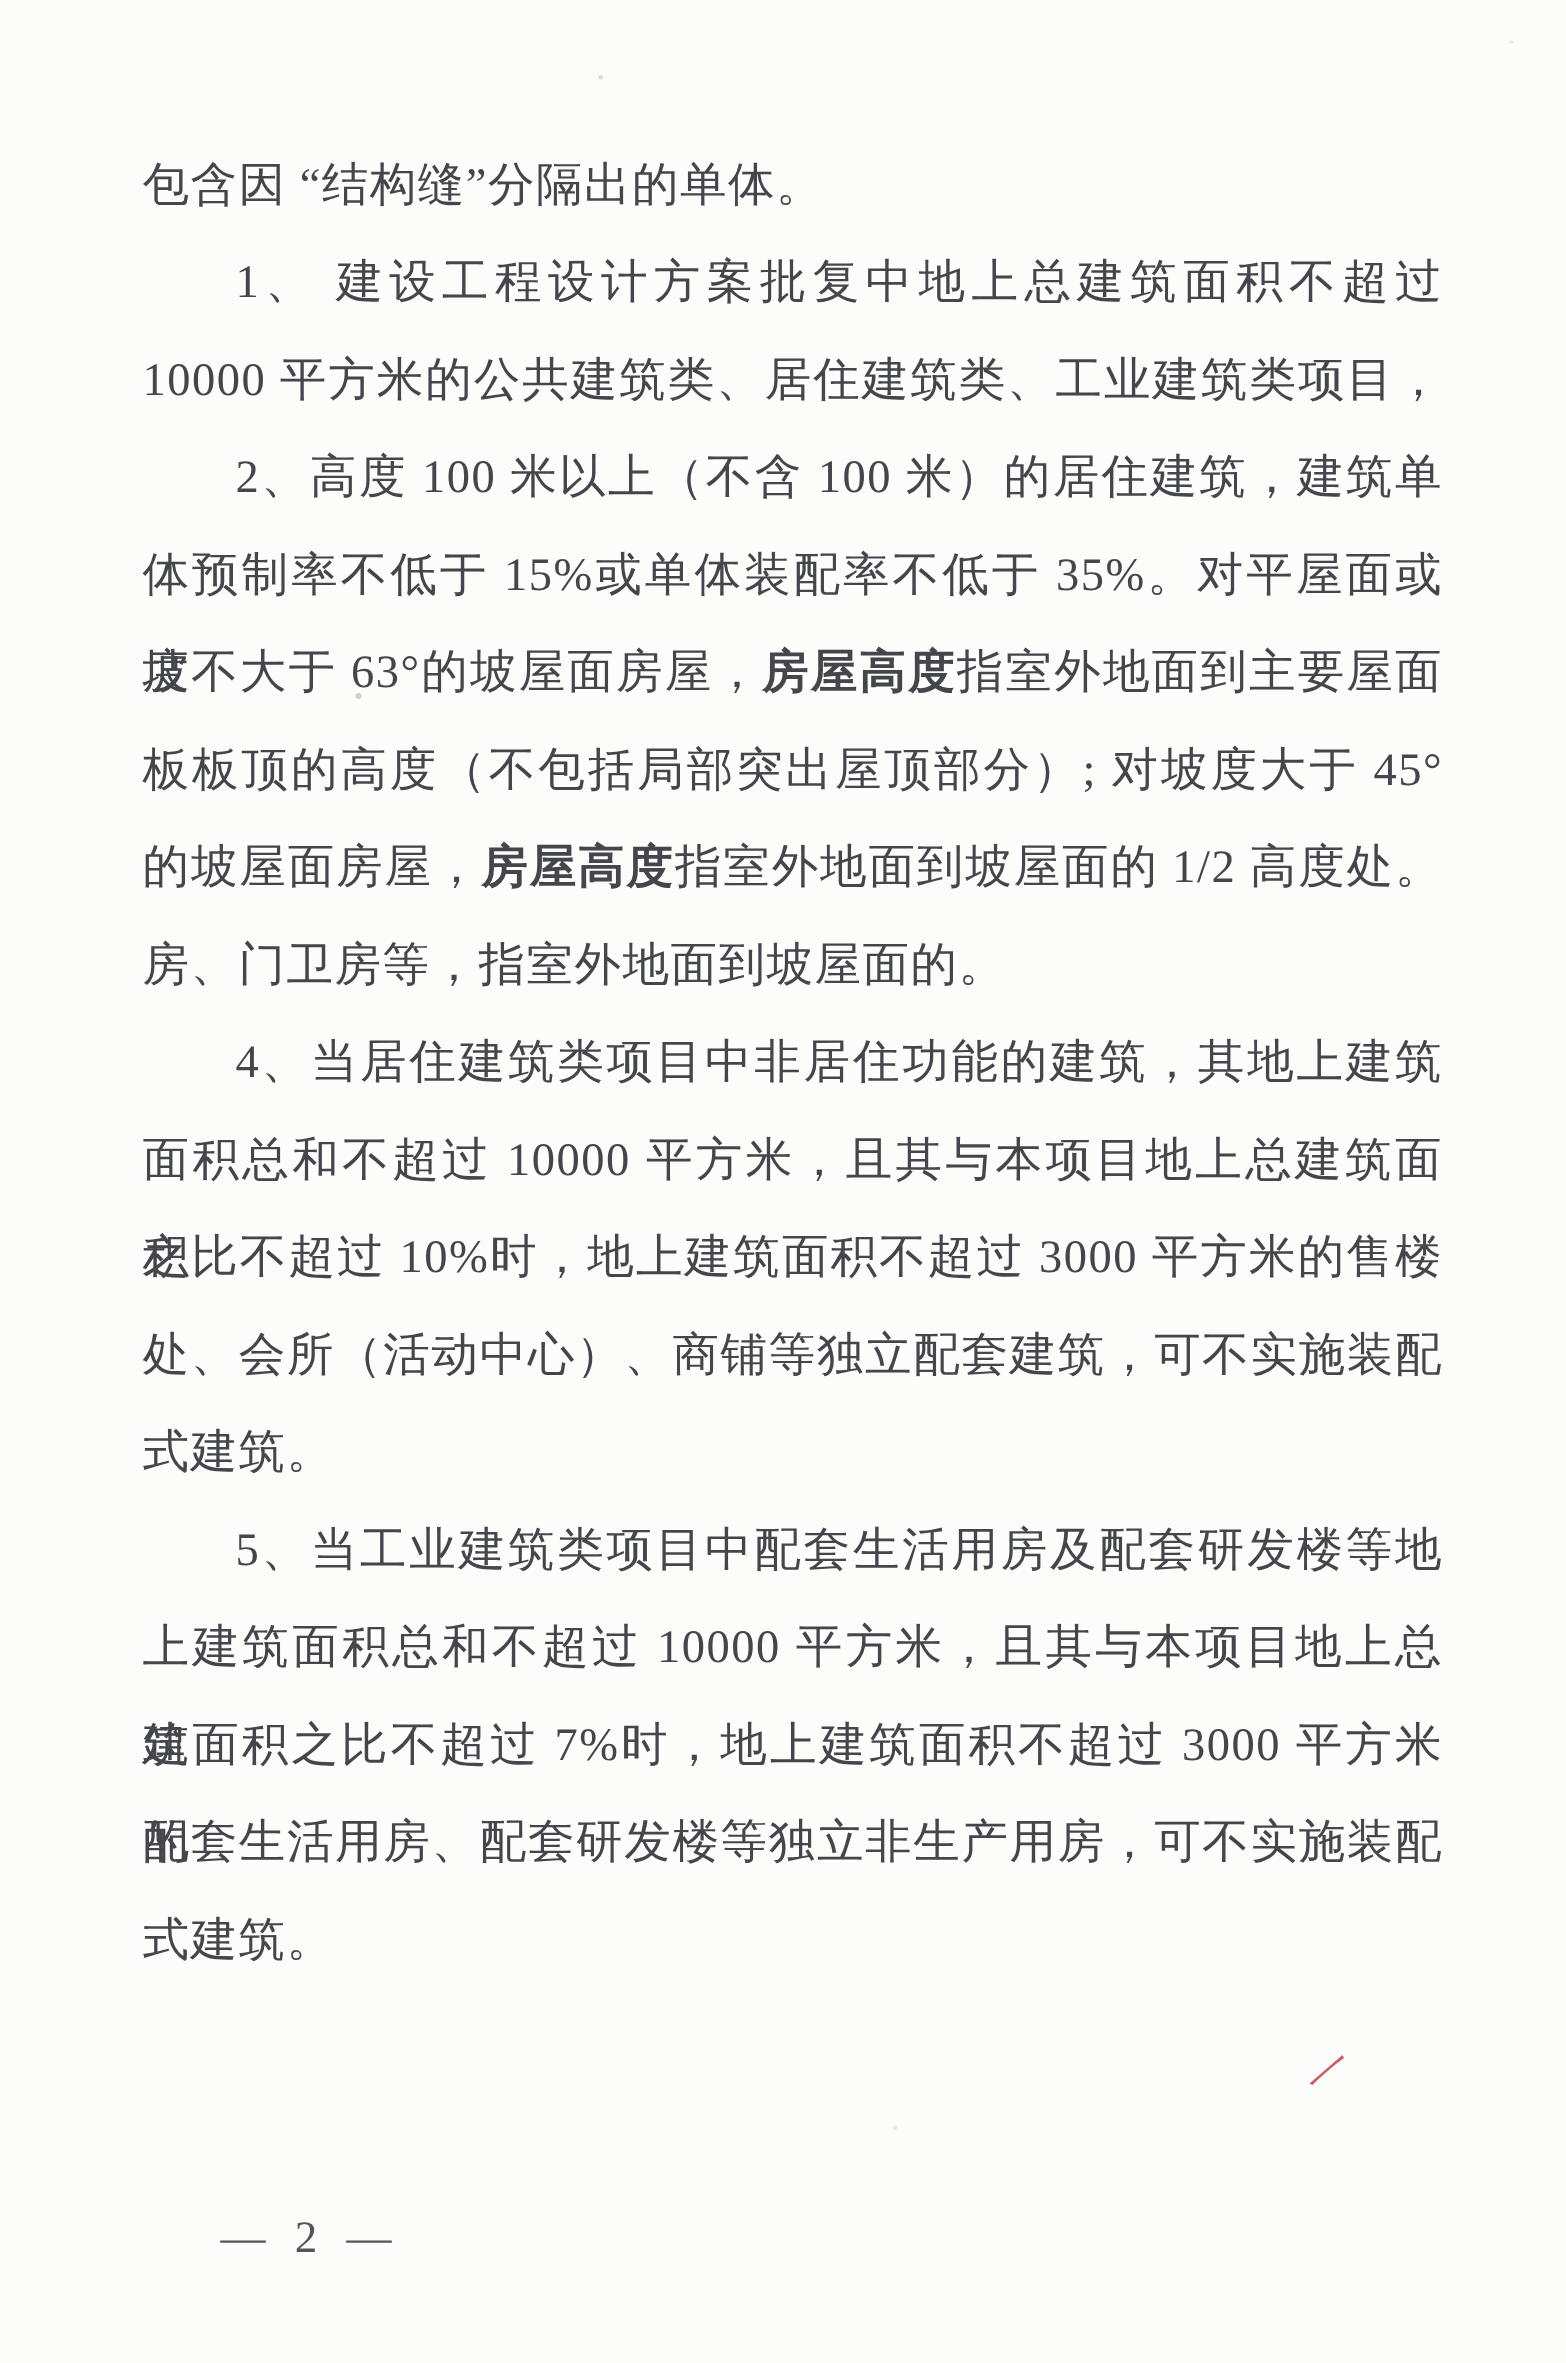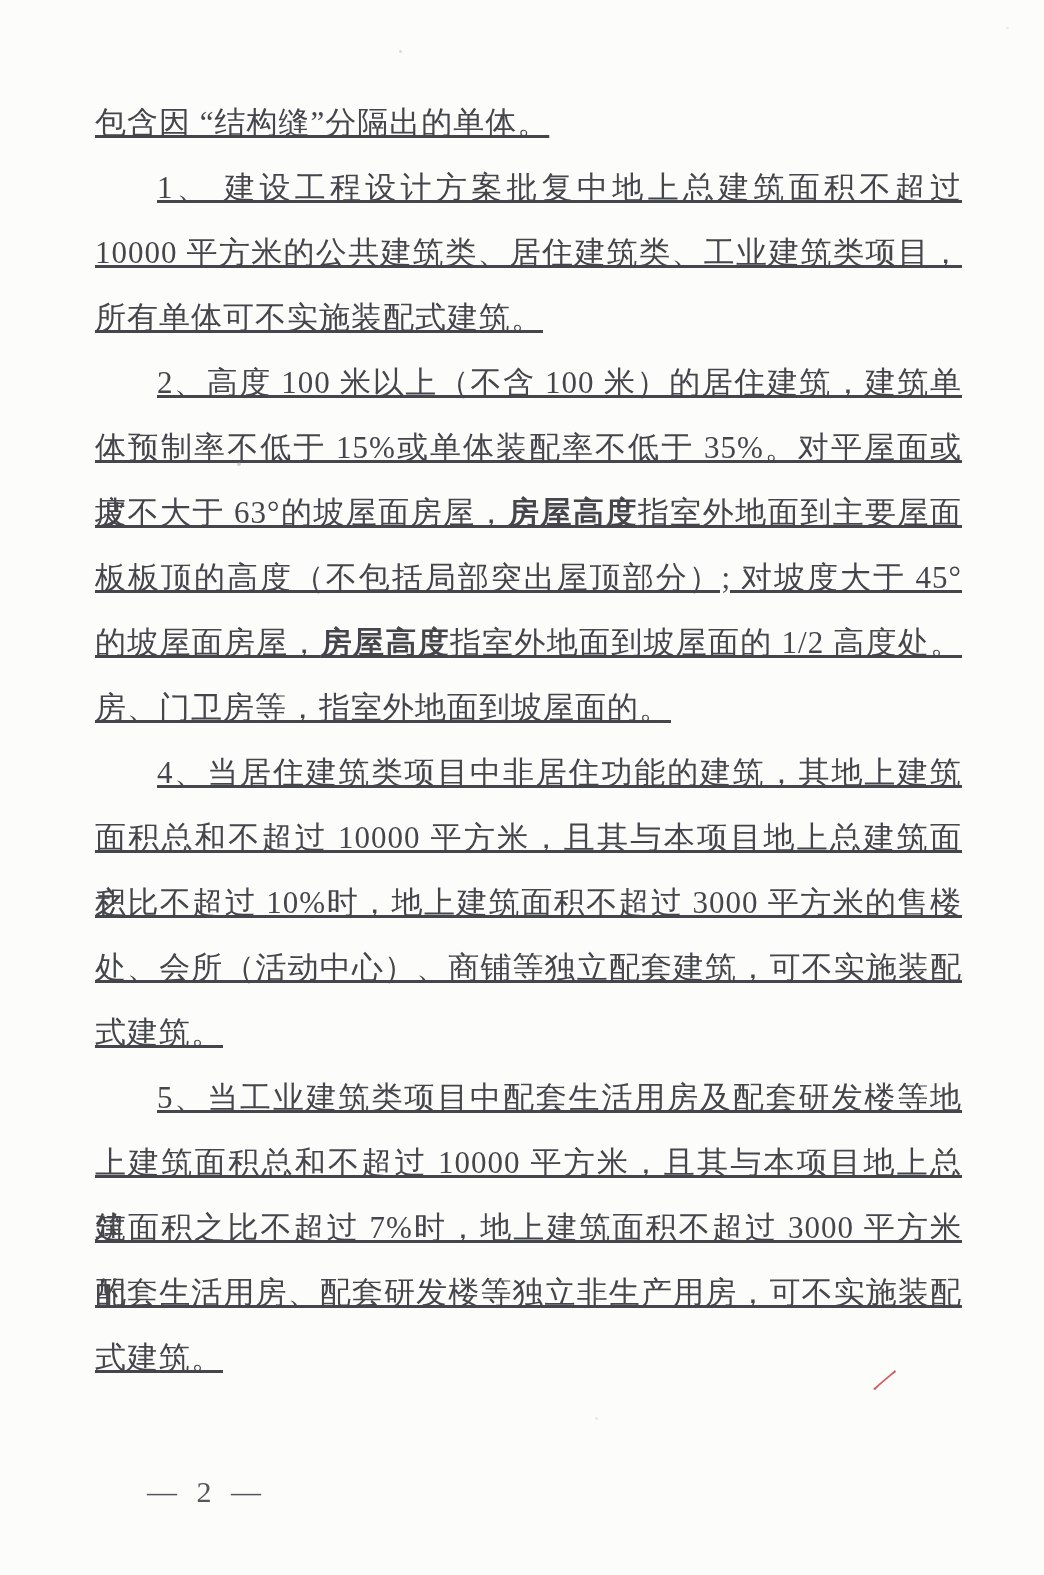--- a/index.html
+++ b/index.html
@@ -14,21 +14,20 @@
     background: #fcfcfa;
     overflow: hidden;
     font-family: "Liberation Serif", "DejaVu Serif", serif;
     color: #45464b;
   }
   .doc {
     position: absolute;
     left: 95px;
     top: 90px;
     width: 867px;
-    text-decoration: underline;
   }
   .paragraph {
     margin: 0;
     padding: 0;
   }
   .line {
     font-size: 31px;
     line-height: 65px;
     height: 65px;
     letter-spacing: 1px;
@@ -77,21 +76,20 @@
 
 <div class="page">
 
   <div class="doc">
       <div class="paragraph">
         <div class="line"><span class="seg">包含因 “结构缝”分隔出的单体。</span></div>
       </div>
       <div class="paragraph">
         <div class="line fill indent"><span class="seg">1、 建设工程设计方案批复中地上总建筑面积不超过</span></div>
         <div class="line fill"><span class="seg">10000 平方米的公共建筑类、居住建筑类、工业建筑类项目，</span></div>
-        <div class="line"><span class="seg">所有单体可不实施装配式建筑。</span></div>
       </div>
       <div class="paragraph">
         <div class="line fill indent"><span class="seg">2、高度 100 米以上（不含 100 米）的居住建筑，建筑单</span></div>
         <div class="line fill"><span class="seg">体预制率不低于 15%或单体装配率不低于 35%。对平屋面或坡</span></div>
         <div class="line fill"><span class="seg">度不大于 63°的坡屋面房屋，</span><span class="seg bold">房屋高度</span><span class="seg">指室外地面到主要屋面</span></div>
         <div class="line fill"><span class="seg">板板顶的高度（不包括局部突出屋顶部分）; 对坡度大于 45°</span></div>
         <div class="line fill"><span class="seg">的坡屋面房屋，</span><span class="seg bold">房屋高度</span><span class="seg">指室外地面到坡屋面的 1/2 高度处。</span></div>
       </div>
       <div class="paragraph">
         <div class="line"><span class="seg">房、门卫房等，指室外地面到坡屋面的。</span></div>

